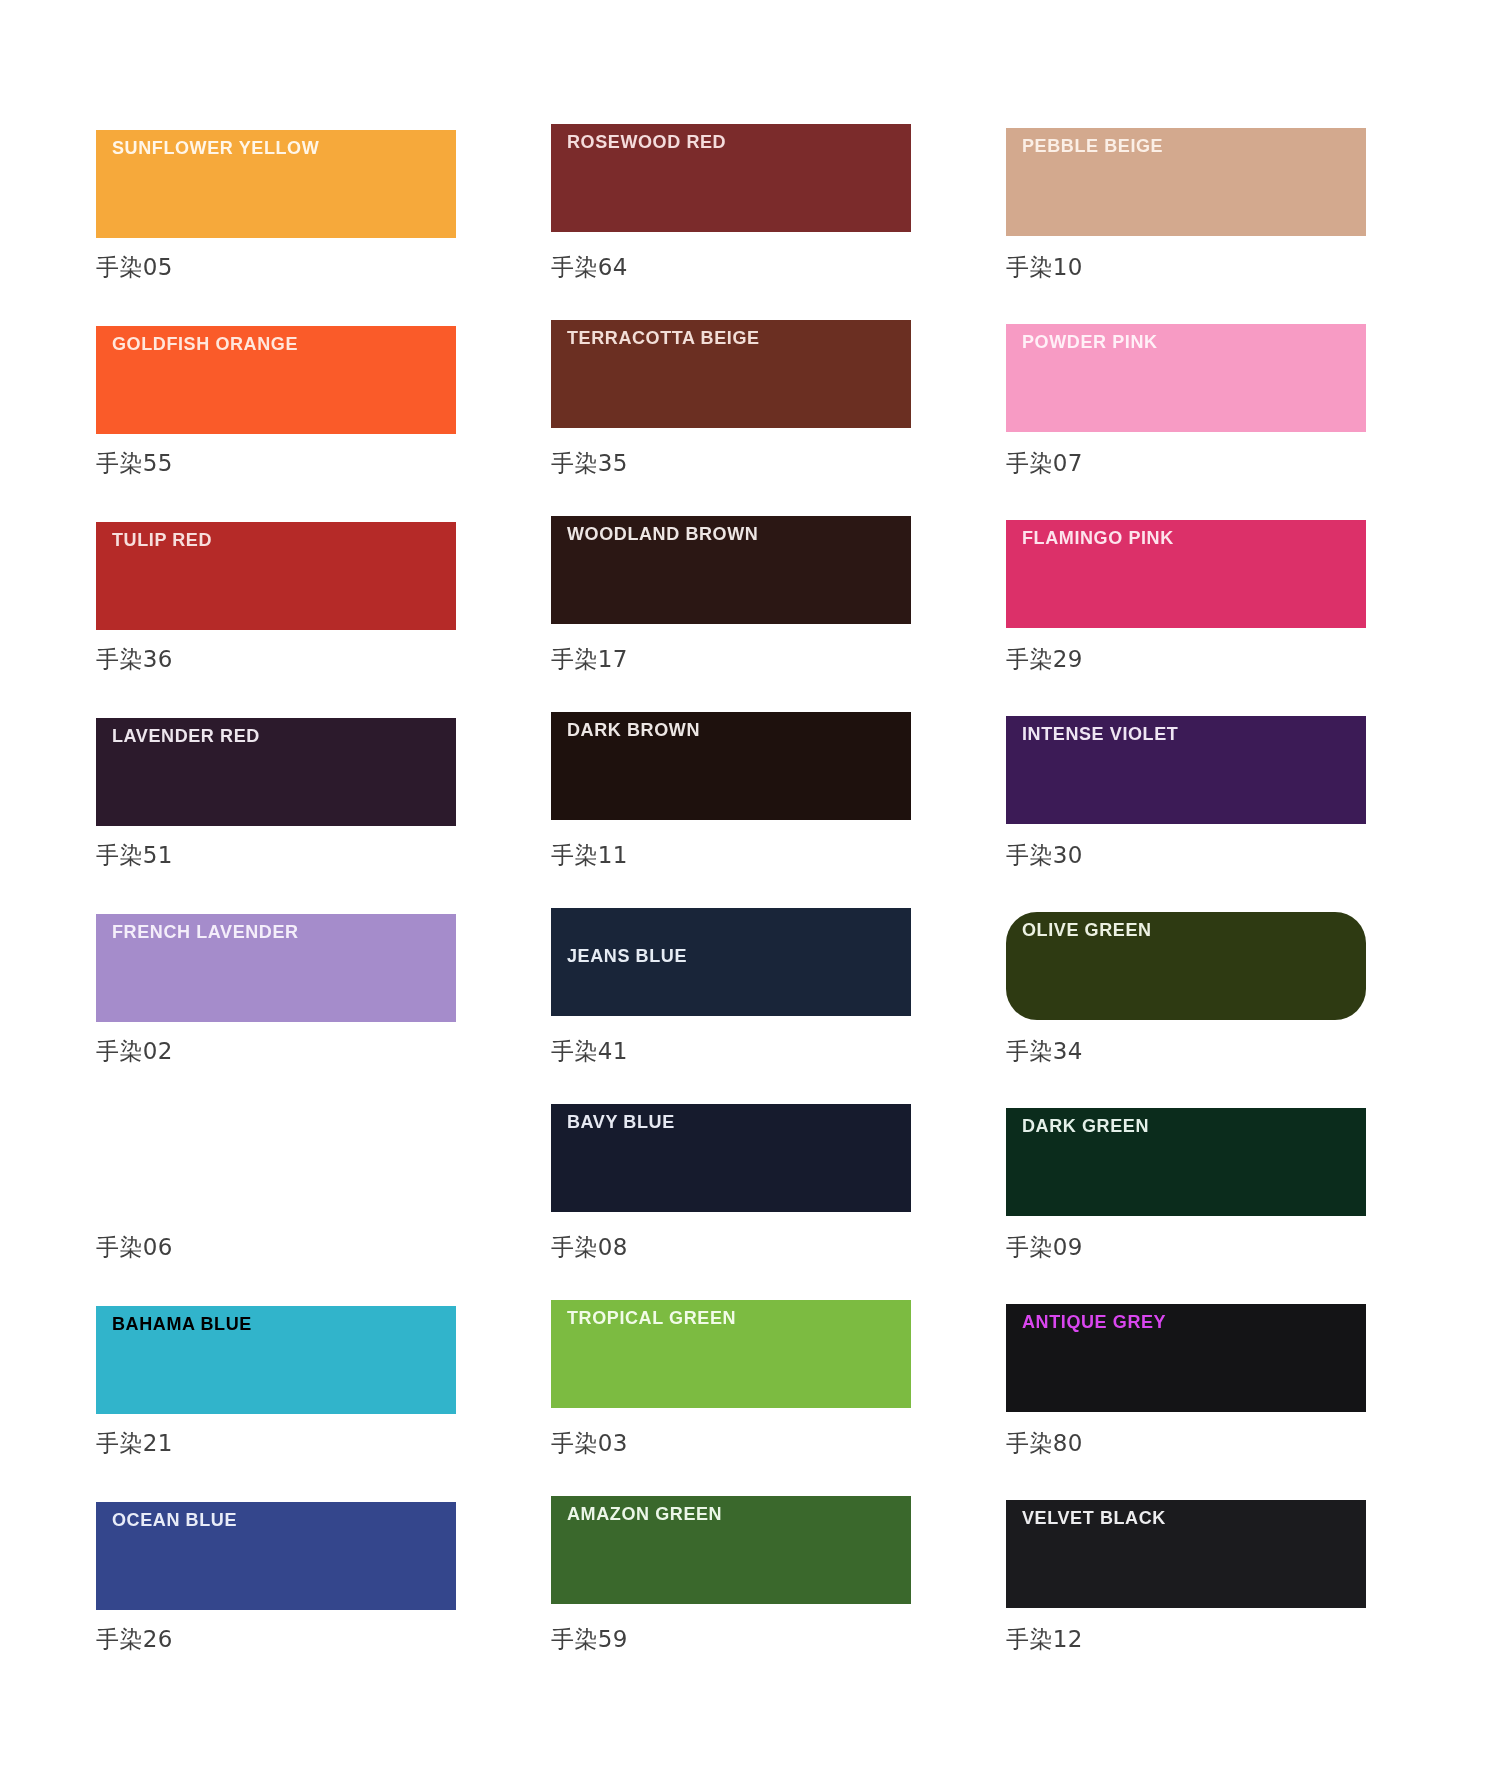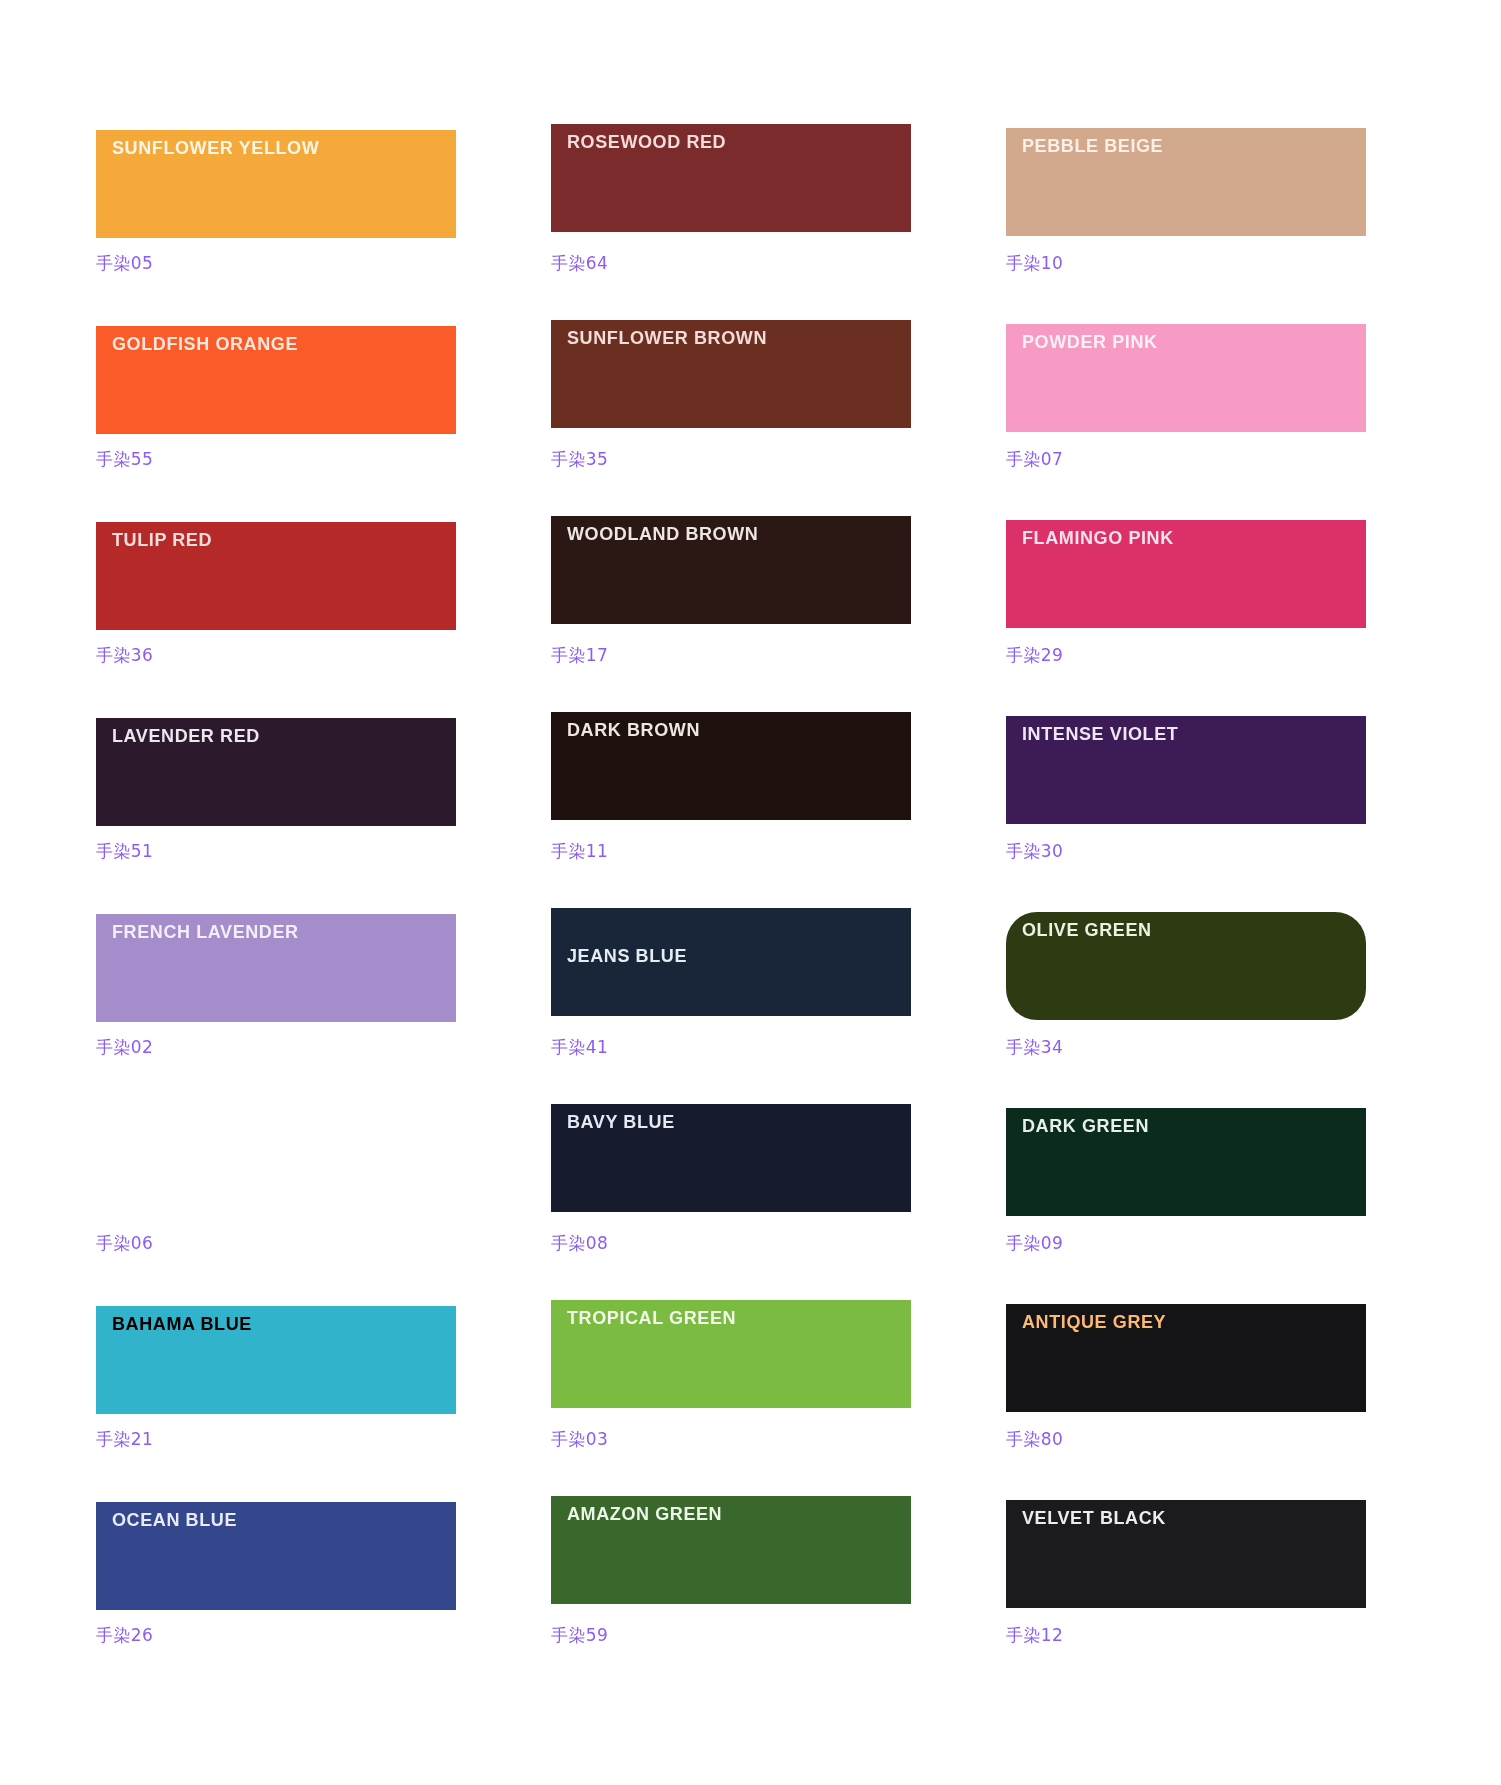--- a/index.html
+++ b/index.html
@@ -56,22 +56,22 @@
     font-weight: 700;
     line-height: 1.15;
     white-space: nowrap;
     font-family: "Liberation Sans", "DejaVu Sans", sans-serif;
   }
 
   .code {
     position: absolute;
     left: 0;
     top: 128px;
-    font-size: 17px;
-    color: #8b5cf6;
+    font-size: 23px;
+    color: #404040;
     letter-spacing: 0.4px;
     white-space: nowrap;
     font-family: "DejaVu Sans", "Liberation Sans", sans-serif;
     text-align: center;
   }
 
   
   .col-1 .chip { top: 8px; }
   .col-2 .chip { top: 2px; }
   .col-3 .chip { top: 6px; }
@@ -107,21 +107,21 @@
       </div>
       <div class="swatch-cell col-1">
         <div class="chip" style="background: rgb(250, 91, 41);">
           <span class="chip-name" style="color: rgb(255, 231, 220);">GOLDFISH ORANGE</span>
         </div>
         <span class="code">手染55</span>
       </div>
       <div class="spacer"></div>
       <div class="swatch-cell col-2">
         <div class="chip" style="background: rgb(107, 47, 34);">
-          <span class="chip-name" style="color: rgb(242, 222, 215);">SUNFLOWER BROWN</span>
+          <span class="chip-name" style="color: rgb(242, 222, 215);">TERRACOTTA BEIGE</span>
         </div>
         <span class="code">手染35</span>
       </div>
       <div class="spacer"></div>
       <div class="swatch-cell col-3">
         <div class="chip" style="background: rgb(247, 155, 196);">
           <span class="chip-name" style="color: rgb(255, 240, 247);">POWDER PINK</span>
         </div>
         <span class="code">手染07</span>
       </div>
@@ -211,21 +211,21 @@
       <div class="spacer"></div>
       <div class="swatch-cell col-2">
         <div class="chip" style="background: rgb(124, 187, 65);">
           <span class="chip-name" style="color: rgb(241, 251, 231);">TROPICAL GREEN</span>
         </div>
         <span class="code">手染03</span>
       </div>
       <div class="spacer"></div>
       <div class="swatch-cell col-3">
         <div class="chip" style="background: rgb(20, 20, 22);">
-          <span class="chip-name" style="color: #fdba74;">ANTIQUE GREY</span>
+          <span class="chip-name" style="color: #d946ef;">ANTIQUE GREY</span>
         </div>
         <span class="code">手染80</span>
       </div>
       <div class="swatch-cell col-1">
         <div class="chip" style="background: rgb(52, 70, 140);">
           <span class="chip-name" style="color: rgb(232, 236, 248);">OCEAN BLUE</span>
         </div>
         <span class="code">手染26</span>
       </div>
       <div class="spacer"></div>

